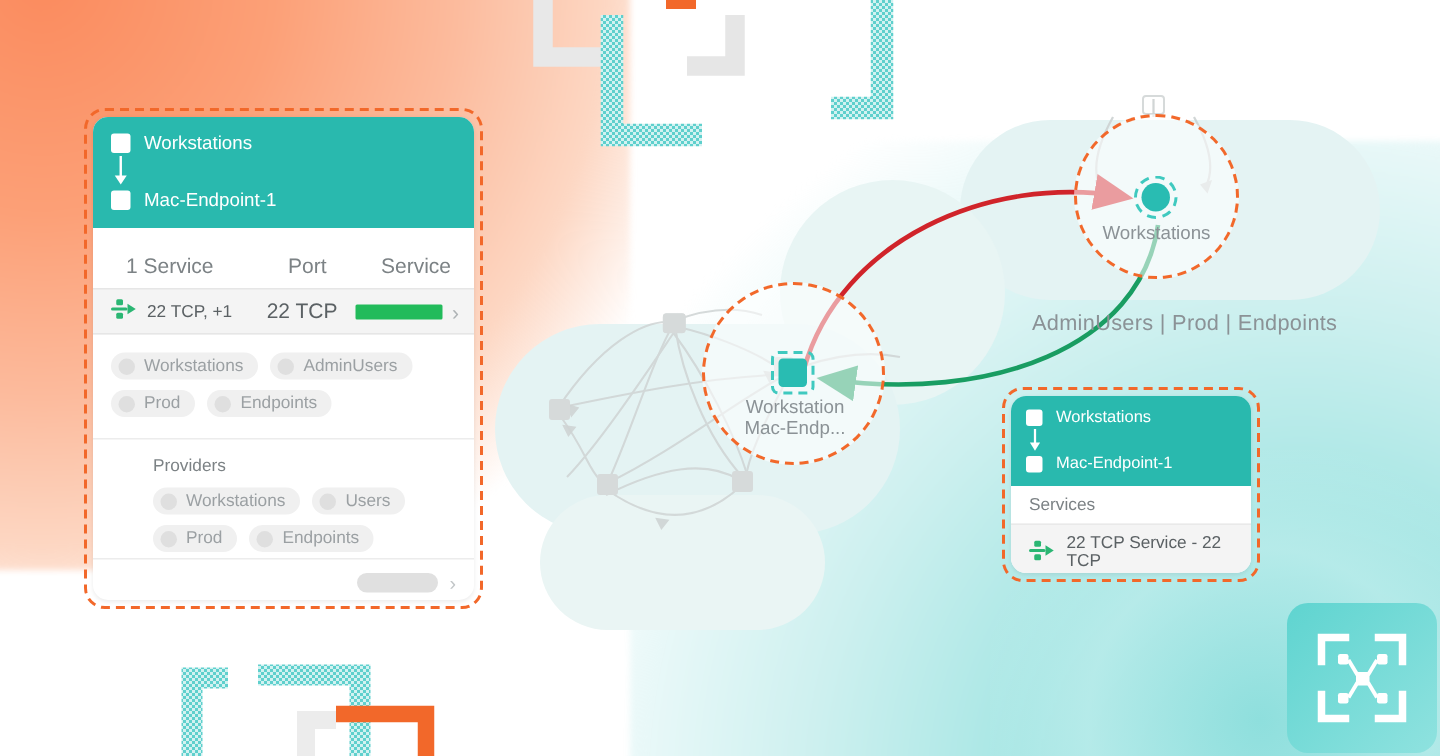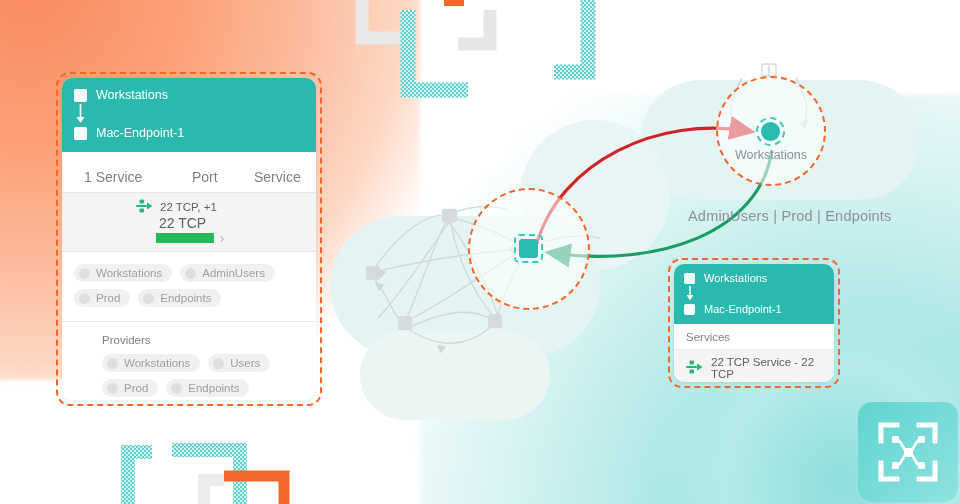--- a/index.html
+++ b/index.html
@@ -70,22 +70,22 @@
 
   
   .tbl-head{
     display:flex;align-items:center;padding:17px 12px 7px 12px;
     color:#7c8285;font-size:14px;margin-left:10px;
   }
   .tbl-head .c1{width:108px;}
   .tbl-head .c2{width:62px;}
   .tbl-head .c3{flex:1;}
   .tbl-row{
-    display:flex;align-items:center;padding:6px 10px 6px 12px;
-    background:#f4f4f4;border-top:1px solid #e6e6e6;border-bottom:1px solid #e6e6e6;flex-direction:column;
+    display:flex;padding:6px 10px 6px 12px;
+    background:#f4f4f4;border-top:1px solid #e6e6e6;border-bottom:1px solid #e6e6e6;
   }
   .tbl-row .c1{width:108px;display:flex;align-items:center;gap:7px;color:#5b6164;font-size:11.5px;}
   .tbl-row .c2{width:62px;color:#5b6164;font-size:14px;}
   .tbl-row .c3{flex:1;display:flex;align-items:center;}
   .bar{height:10px;width:58px;background:#22bb5b;border-radius:1px;}
   .chev{color:#aeb3b5;font-size:14px;margin-left:auto;padding-left:6px;line-height:1;}
   .svc-icon{flex:none;}
 
   .sec{padding:12px 12px 4px 12px;}
   .sec.divider{border-top:1px solid #ececec;}
@@ -246,20 +246,24 @@
       </marker>
     </defs>
     <path d="M536 246 C 560 160, 660 116, 748 131" fill="none" stroke="#d0242a" stroke-width="3.1" marker-end="url(#arrowRed)"></path>
     <path d="M772 150 C 760 232, 660 268, 552 253" fill="none" stroke="#199d62" stroke-width="3.1" marker-end="url(#arrowGreen)"></path>
   </svg>
 
   <div class="focus-ring" style="left:468px;top:188px;width:122px;height:122px;"></div>
   <div class="focus-ring" style="left:716px;top:76px;width:110px;height:110px;"></div>
 
   <div class="node-sq" style="left:519px;top:239px;"></div>
+  <div class="node-label" style="left:470px;top:264px;width:120px;">
+    <div>Workstation</div>
+    <div>Mac-Endp...</div>
+  </div>
 
   <div class="node-ci" style="left:761px;top:122px;"></div>
   <div class="node-label" style="left:711px;top:148px;width:120px;">
     <div>Workstations</div>
   </div>
 
   <div class="caption" style="left:675px;top:208px;margin-left:13px;">AdminUsers | Prod | Endpoints</div>
 
   <div class="panel" style="left:56px;top:72px;width:266px;height:334px;">
     <div class="panel-inner">

